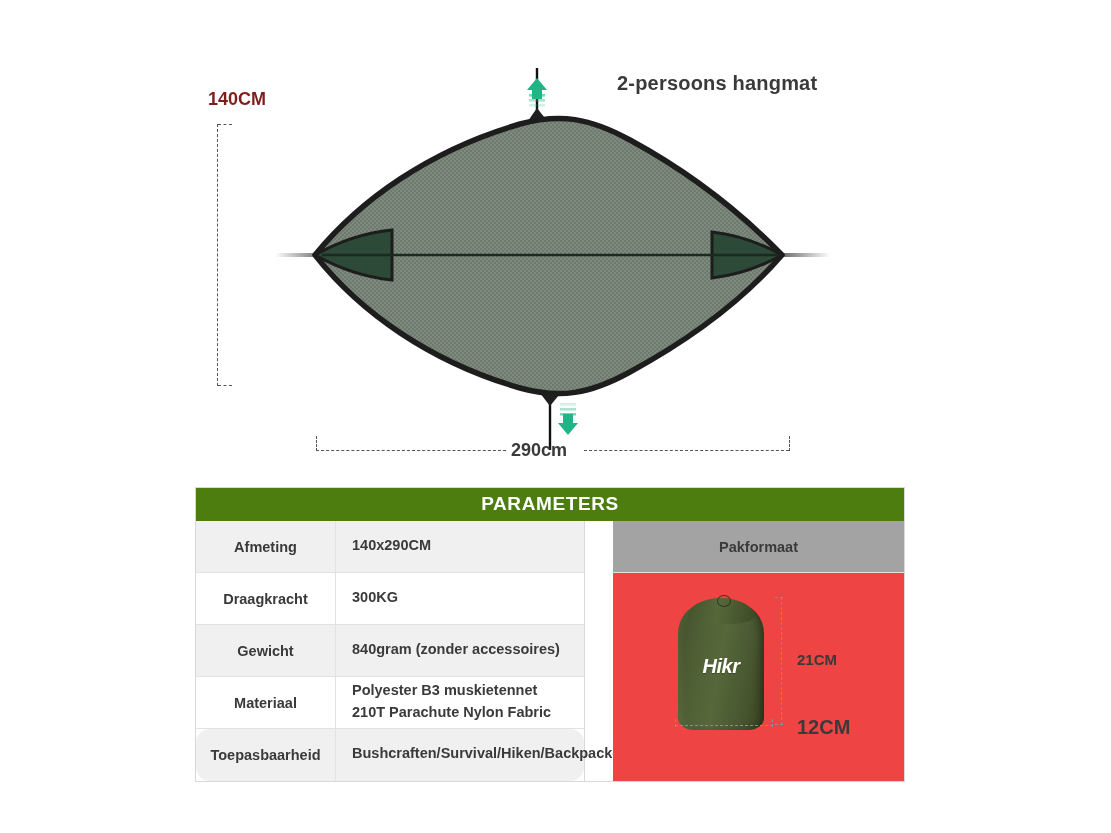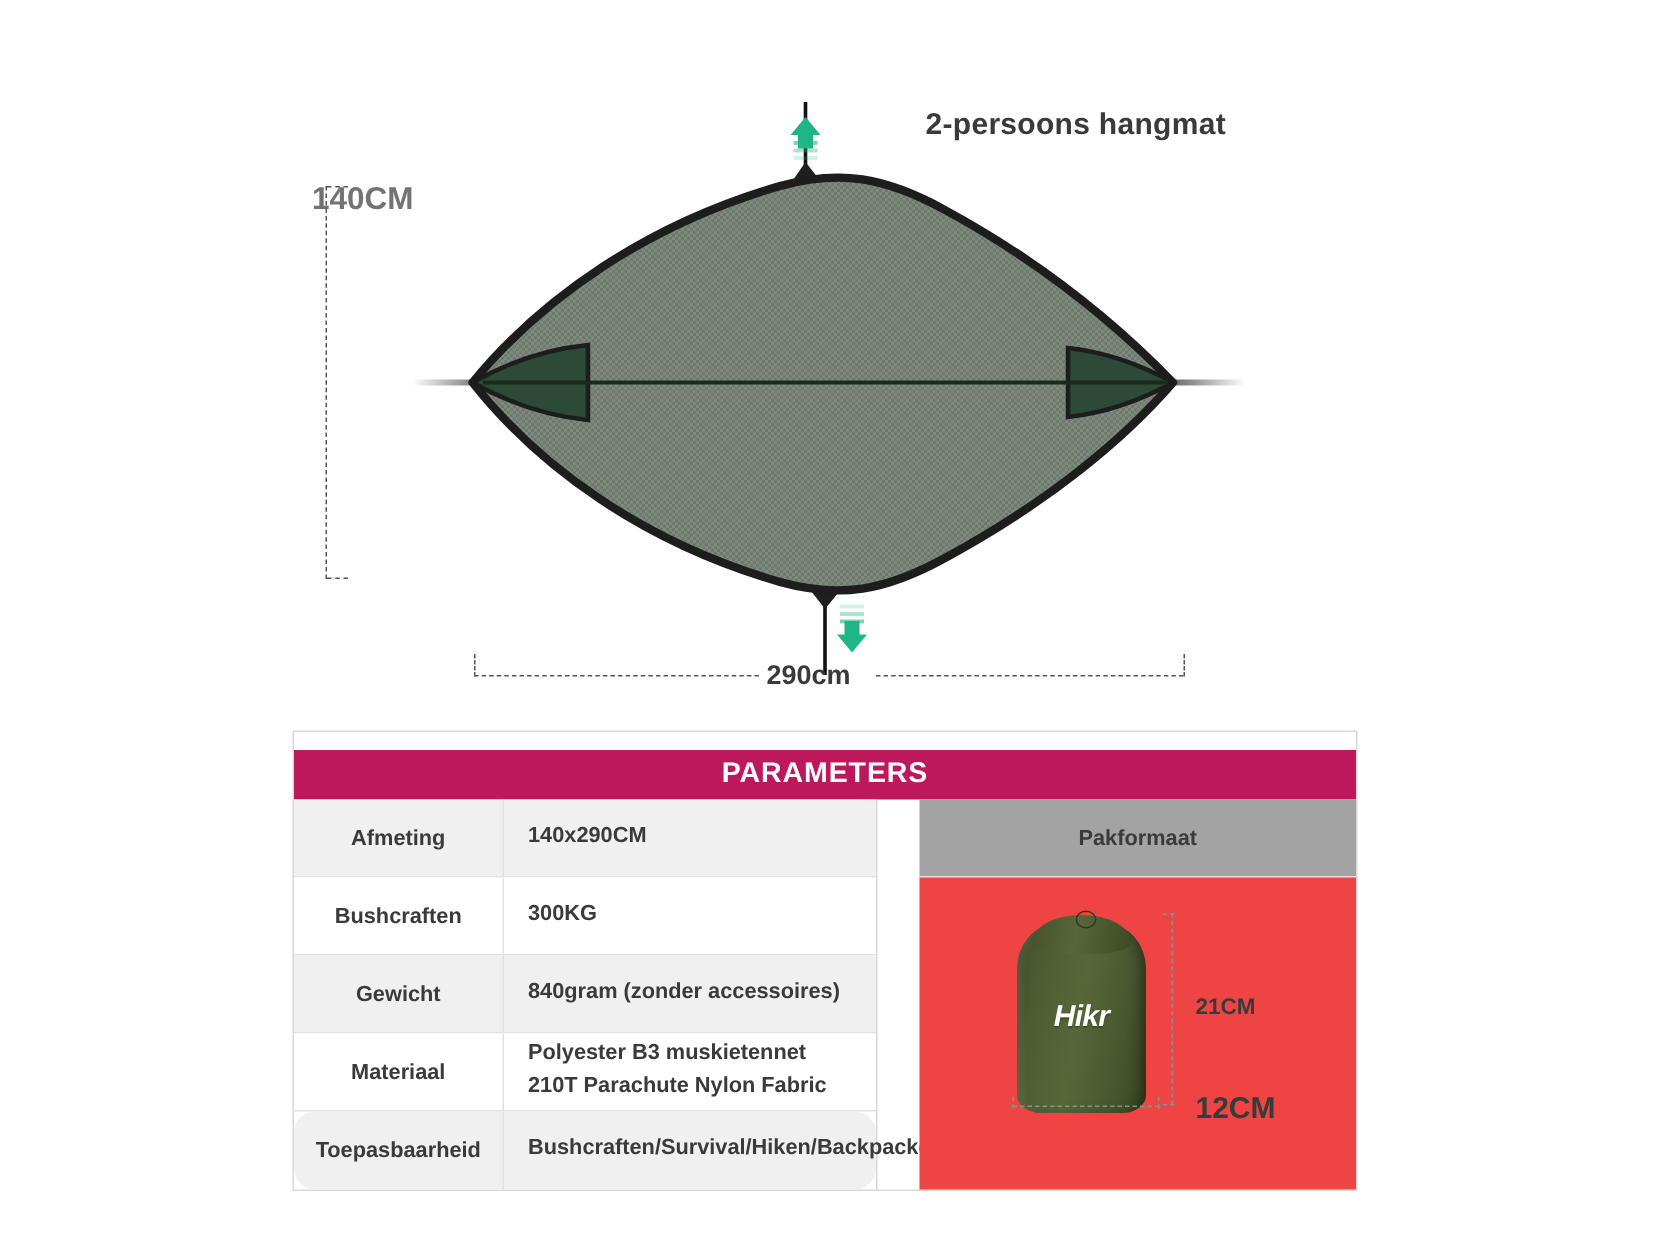--- a/index.html
+++ b/index.html
@@ -36,25 +36,24 @@
     top: 0;
     width: 1000px;
     height: 480px;
   }
 
   
   #height-dim-label {
     position: absolute;
     left: 208px;
     top: 89px;
-    font-size: 21px;
-    font-weight: bold;
-    color: #737373;
+    font-size: 18px;
+    font-weight: bold;
+    color: #7f1d1d;
     white-space: nowrap;
-    margin-top: 32px;
   }
   #height-dim-line {
     position: absolute;
     left: 217px;
     top: 124px;
     width: 0;
     height: 262px;
     border-left: 1px dashed #555;
   }
   #height-dim-line::before,
@@ -100,28 +99,27 @@
   
   #param-table {
     position: absolute;
     left: 195px;
     top: 487px;
     width: 710px;
     border: 1px solid #d8d8d8;
     box-sizing: border-box;
   }
   #param-header {
-    background: #be185d;
+    background: #4d7c0f;
     color: #ffffff;
     text-align: center;
     font-size: 19px;
     font-weight: bold;
     letter-spacing: 0.6px;
     padding: 5px 0 6px 0;
-    margin-top: 12px;
   }
   #param-body {
     display: flex;
     flex-direction: row;
     align-items: stretch;
     gap: 28px;
   }
   #param-rows {
     width: 389px;
     flex: 0 0 389px;
@@ -381,21 +379,21 @@
   <div id="param-body">
 
     <div id="param-rows">
 
       <div class="param-row shaded h-normal">
         <div class="param-key">Afmeting</div>
         <div class="param-val">140x290CM</div>
       </div>
 
       <div class="param-row plain h-normal">
-        <div class="param-key">Bushcraften</div>
+        <div class="param-key">Draagkracht</div>
         <div class="param-val">300KG</div>
       </div>
 
       <div class="param-row shaded h-normal">
         <div class="param-key">Gewicht</div>
         <div class="param-val">840gram (zonder accessoires)</div>
       </div>
 
       <div class="param-row plain h-tall">
         <div class="param-key">Materiaal</div>

